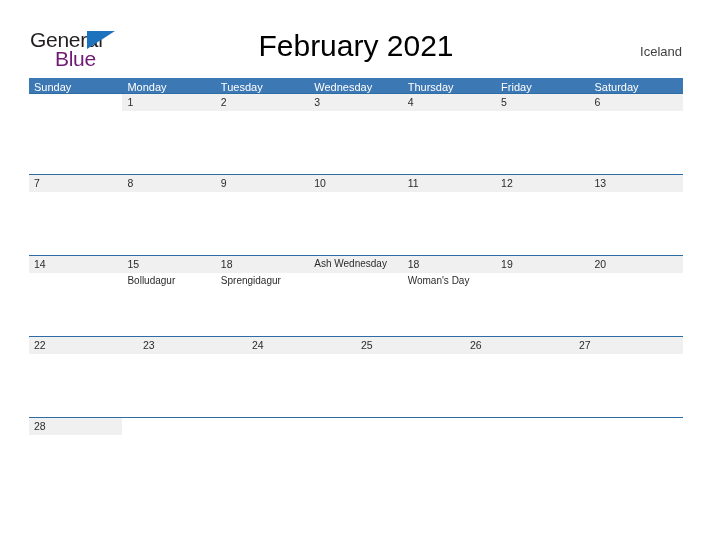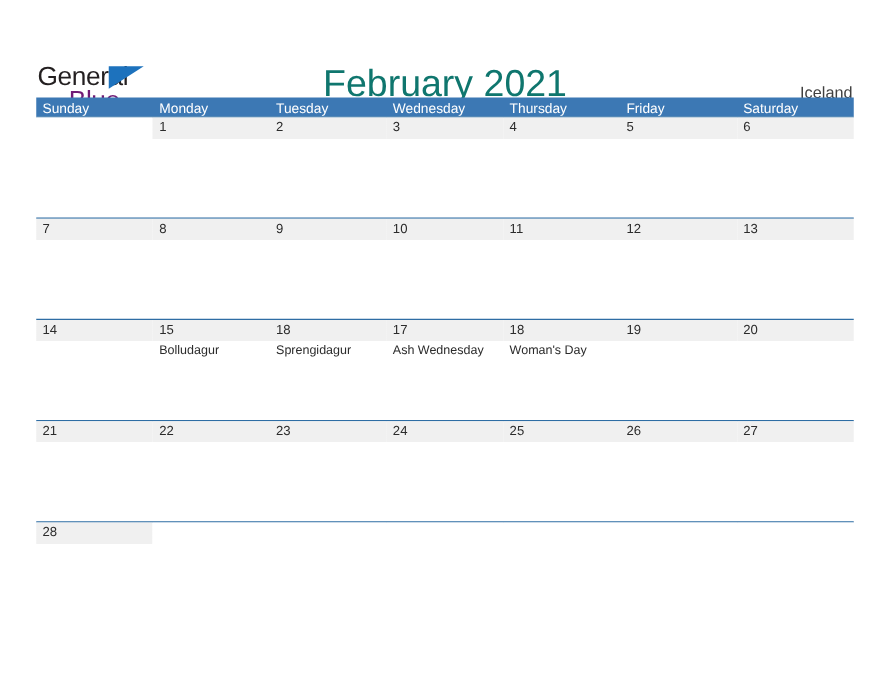--- a/index.html
+++ b/index.html
@@ -13,21 +13,20 @@
     background: #ffffff;
     font-family: "Liberation Sans", sans-serif;
     overflow: hidden;
     position: relative;
   }
 
   
   .page-header {
     position: relative;
     height: 82px;
-    margin-top: 22px;
   }
 
   .logo {
     position: absolute;
     left: 30px;
     top: 29px;
     width: 110px;
     height: 42px;
     line-height: 1;
     user-select: none;
@@ -60,21 +59,21 @@
     border-bottom: 18px solid transparent;
   }
 
   .month-title {
     position: absolute;
     left: 0;
     right: 0;
     top: 29px;
     text-align: center;
     font-size: 30px;
-    color: #0f766e;
+    color: #000000;
     font-weight: normal;
     font-family: "Liberation Sans", sans-serif;
     letter-spacing: 0px;
   }
 
   .locale-label {
     position: absolute;
     right: 30px;
     top: 44px;
     font-size: 13px;
@@ -251,45 +250,40 @@
       </div>
       <div class="day-cell">
         <div class="day-number">15</div>
         <div class="day-event">Bolludagur</div>
       </div>
       <div class="day-cell">
         <div class="day-number">18</div>
         <div class="day-event">Sprengidagur</div>
       </div>
       <div class="day-cell">
-        <div class="day-number">17</div>
         <div class="day-event">Ash Wednesday</div>
       </div>
       <div class="day-cell">
         <div class="day-number">18</div>
         <div class="day-event">Woman's Day</div>
       </div>
       <div class="day-cell">
         <div class="day-number">19</div>
         <div class="day-event"></div>
       </div>
       <div class="day-cell">
         <div class="day-number">20</div>
         <div class="day-event"></div>
       </div>
     </div>
   </div>
 
   <div class="week-row">
     <div class="week-cells">
       <div class="day-cell">
-        <div class="day-number">21</div>
-        <div class="day-event"></div>
-      </div>
-      <div class="day-cell">
         <div class="day-number">22</div>
         <div class="day-event"></div>
       </div>
       <div class="day-cell">
         <div class="day-number">23</div>
         <div class="day-event"></div>
       </div>
       <div class="day-cell">
         <div class="day-number">24</div>
         <div class="day-event"></div>

